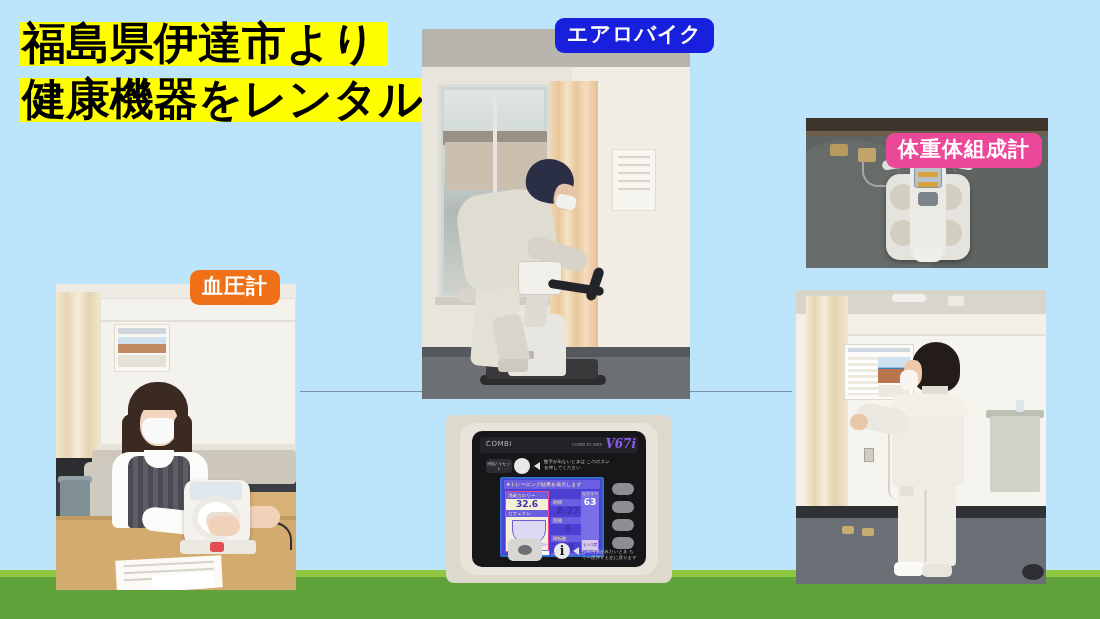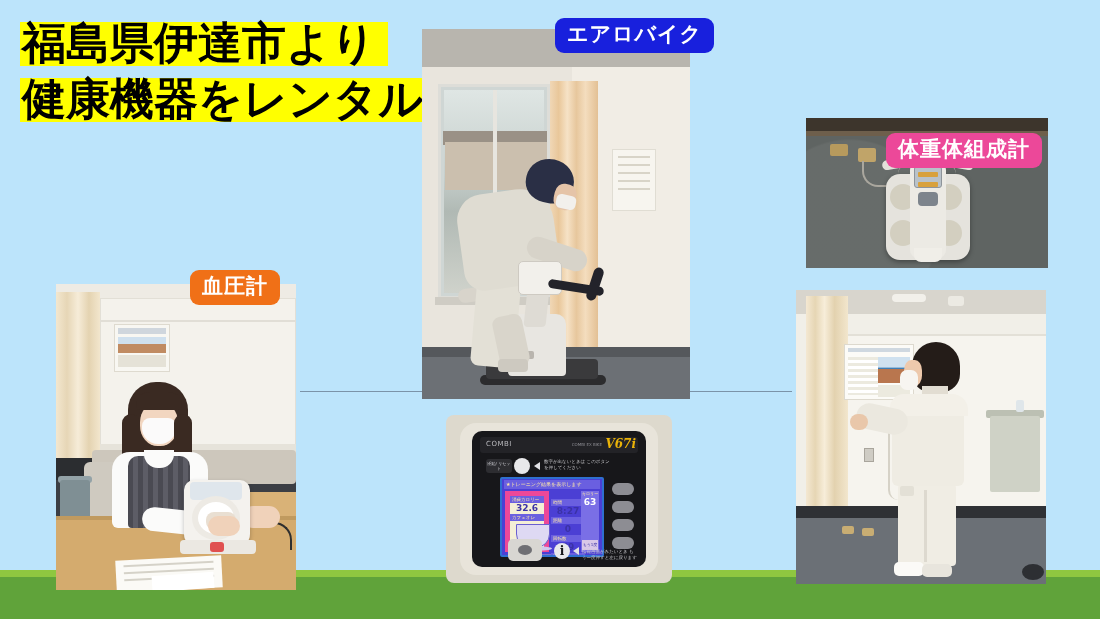--- a/index.html
+++ b/index.html
@@ -176,31 +176,31 @@
   .bp-paper{position:absolute;left:60px;top:274px;width:106px;height:32px;background:#fbfaf6;transform:rotate(-3deg);}
   .bp-paper i{display:block;height:2px;background:#d5d2c8;margin:5px 8px;}
   .bp-paper2{position:absolute;left:96px;top:290px;width:62px;height:16px;background:#ffffff;transform:rotate(-4deg);}
 
   
   #ph-console{left:446px;top:415px;width:226px;height:168px;background:#ddd9cd;border-radius:8px;}
   .cs-shell{position:absolute;left:14px;top:8px;width:198px;height:152px;background:#e8e4da;border-radius:16px;}
   .cs-panel{position:absolute;left:26px;top:16px;width:174px;height:136px;background:#17171a;border-radius:10px;}
   .cs-brandbar{position:absolute;left:8px;top:6px;width:158px;height:16px;background:#232327;border-radius:3px;}
   .cs-brand{position:absolute;left:14px;top:9px;color:#b9b9bd;font-size:7px;letter-spacing:.5px;font-family:"DejaVu Sans",sans-serif;}
-  .cs-model{position:absolute;right:10px;top:6px;color:#eab308;font-size:12px;font-style:italic;font-weight:700;font-family:"DejaVu Serif",serif;}
+  .cs-model{position:absolute;right:10px;top:6px;color:#8b5cf6;font-size:12px;font-style:italic;font-weight:700;font-family:"DejaVu Serif",serif;}
   .cs-modelsm{position:absolute;right:44px;top:11px;color:#8e8e94;font-size:4px;font-family:"DejaVu Sans",sans-serif;}
   .cs-minibtn{position:absolute;left:14px;top:28px;width:26px;height:14px;background:#2d2d31;border-radius:3px;}
   .cs-minibtn span{display:block;color:#cfcfd4;font-size:4px;text-align:center;margin-top:2px;font-family:"DejaVu Sans",sans-serif;}
   .cs-roundbtn{position:absolute;left:42px;top:27px;width:16px;height:16px;background:#e8e8ea;border-radius:50%;}
   .cs-arrow{position:absolute;left:62px;top:31px;width:0;height:0;border-top:4px solid transparent;border-bottom:4px solid transparent;border-right:6px solid #e2e2e6;}
   .cs-note{position:absolute;left:72px;top:28px;color:#cacace;font-size:4.5px;line-height:6px;width:66px;font-family:"DejaVu Sans",sans-serif;}
 
   .cs-screen{position:absolute;left:28px;top:46px;width:104px;height:80px;background:#4b3fd4;border:2px solid #2f6fd0;border-radius:2px;overflow:hidden;}
   .cs-sc-title{position:absolute;left:2px;top:1px;right:2px;height:9px;background:#6a5fe0;color:#ffe9a8;font-size:5px;line-height:9px;padding-left:2px;font-family:"DejaVu Sans",sans-serif;white-space:nowrap;overflow:hidden;}
-  .cs-sc-left{position:absolute;left:3px;top:12px;width:44px;bottom:3px;background:#f4efd6;border:5px solid #ec4899;}
+  .cs-sc-left{position:absolute;left:3px;top:12px;width:44px;bottom:3px;background:#f4efd6;border:1px solid #ec4899;}
   .cs-cell-lbl{background:#6a5fe0;color:#ffe9a8;font-size:4.5px;line-height:7px;padding-left:2px;white-space:nowrap;overflow:hidden;font-family:"DejaVu Sans",sans-serif;}
   .cs-cell-val{color:#3b32a6;font-size:9px;font-weight:700;text-align:center;line-height:11px;font-family:"DejaVu Sans",sans-serif;}
   .cs-cup{position:absolute;left:6px;top:28px;width:34px;height:24px;border:1.5px solid #6a5fd0;border-radius:0 0 14px 14px;background:#ded9f3;}
   .cs-cupsaucer{position:absolute;left:2px;top:50px;width:40px;height:5px;background:#cfc8ee;border-radius:50%;}
   .cs-bar{position:absolute;left:4px;top:58px;width:40px;height:9px;background:#ffffff;border:1px solid #7c74cf;}
   .cs-bar i{display:block;width:12px;height:100%;background:#4b3fd4;}
   .cs-sc-mid{position:absolute;left:49px;top:12px;width:34px;bottom:3px;margin-top:8px;}
   .cs-sc-right{position:absolute;right:3px;top:12px;width:18px;bottom:3px;background:#7a6fe6;}
   .cs-rt-lbl{color:#ffe9a8;font-size:4px;text-align:center;line-height:6px;font-family:"DejaVu Sans",sans-serif;}
   .cs-rt-val{color:#fff;font-size:9px;font-weight:700;text-align:center;font-family:"DejaVu Sans",sans-serif;}

